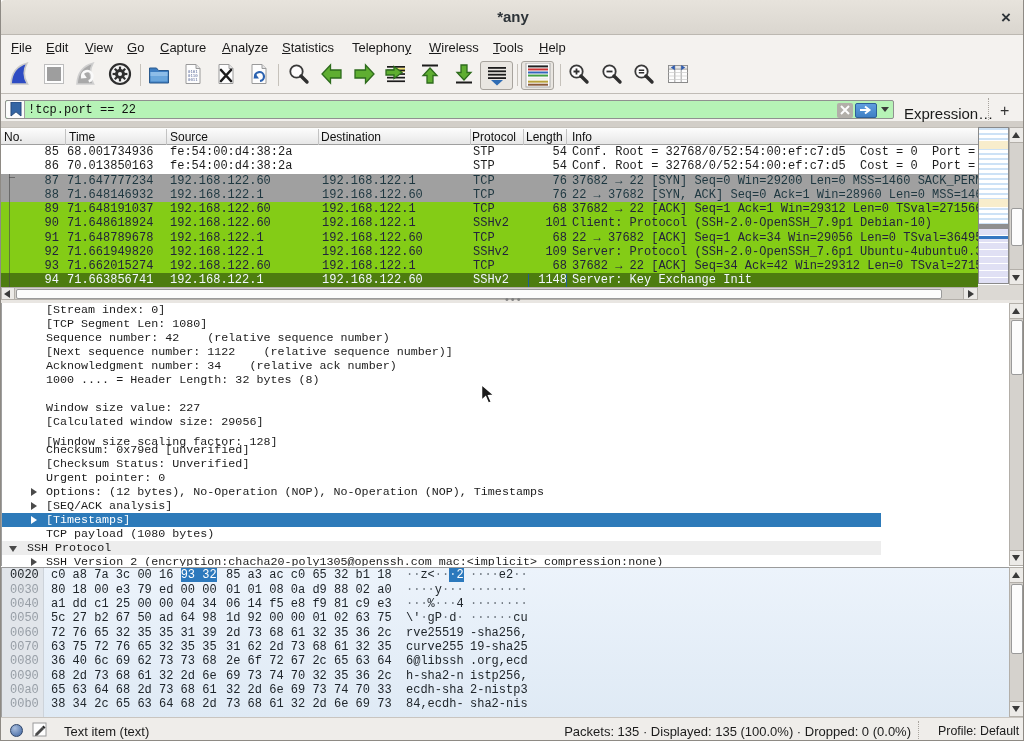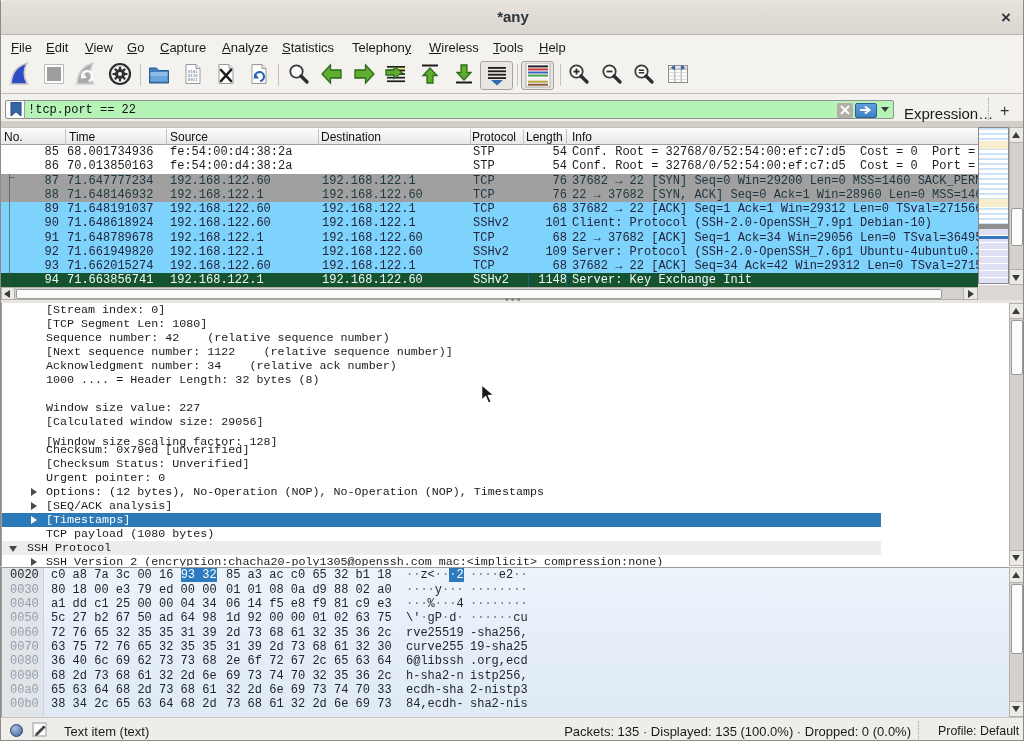--- a/index.html
+++ b/index.html
@@ -28,22 +28,22 @@
 #plhead span{position:absolute;top:2px;font-size:12px;color:#101010}
 #plhead i{position:absolute;top:1px;width:1px;height:16px;background:#c3c3c3}
 .prow{left:0;width:977px;height:14.25px;font-size:12px;line-height:14.3px}
 .prow span{position:absolute;white-space:pre}
 .cn{left:20px;width:38px;text-align:right}
 .ct{left:66px}.cs{left:169px}.cd{left:321px}.cp{left:472px}
 .cl{left:516px;width:50px;text-align:right}
 .ci{left:571px}
 .rw{background:#fff;color:#1c1c1c}
 .rg{background:#a0a0a0;color:#1e3740}
-.rl{background:#7dd3fc;color:#23233c}
-.rs{background:#14532d;color:#f2f8ff}
+.rl{background:#84cc16;color:#23233c}
+.rs{background:#4d7c0f;color:#f2f8ff}
 
 .sbv{width:16px;background:#d5d2cd;border:1px solid #b3afa9}
 .sbh{height:13px;background:#d5d2cd;border:1px solid #b3afa9}
 .thumb{background:#fcfcfc;border:1px solid #9a9a9a;border-radius:2px}
 .arr{position:absolute;width:0;height:0}
 
 #det{left:0;top:303px;width:880px;height:263px;background:#fff;border-left:1px solid #9f9f9f;overflow:hidden}
 .dl{position:absolute;left:0;width:1008px;height:14px;font-size:11.7px;line-height:14px;font-family:"Liberation Mono",monospace;color:#1b1b1b;white-space:pre}
 .dl span{position:absolute;white-space:pre}
 .tri{position:absolute;width:0;height:0;border-left:6px solid #4a4a4a;border-top:4px solid transparent;border-bottom:4px solid transparent}
@@ -408,21 +408,21 @@
     <div class="hx" style="left:224px;top:43.3px">1d 92 00 00 01 02 63 75</div>
     <div class="hx" style="left:404px;top:43.3px">\'<i>·</i>gP<i>·</i>d<i>·</i></div>
     <div class="hx" style="left:468px;top:43.3px"><i>·</i><i>·</i><i>·</i><i>·</i><i>·</i><i>·</i>cu</div>
     <div class="hx off" style="left:8px;top:57.6px">0060</div>
     <div class="hx" style="left:49px;top:57.6px">72 76 65 32 35 35 31 39</div>
     <div class="hx" style="left:224px;top:57.6px">2d 73 68 61 32 35 36 2c</div>
     <div class="hx" style="left:404px;top:57.6px">rve25519</div>
     <div class="hx" style="left:468px;top:57.6px">-sha256,</div>
     <div class="hx off" style="left:8px;top:71.9px">0070</div>
     <div class="hx" style="left:49px;top:71.9px">63 75 72 76 65 32 35 35</div>
-    <div class="hx" style="left:224px;top:71.9px">31 39 2d 73 68 61 32 30</div>
+    <div class="hx" style="left:224px;top:71.9px">31 62 2d 73 68 61 32 35</div>
     <div class="hx" style="left:404px;top:71.9px">curve255</div>
     <div class="hx" style="left:468px;top:71.9px">19-sha25</div>
     <div class="hx off" style="left:8px;top:86.2px">0080</div>
     <div class="hx" style="left:49px;top:86.2px">36 40 6c 69 62 73 73 68</div>
     <div class="hx" style="left:224px;top:86.2px">2e 6f 72 67 2c 65 63 64</div>
     <div class="hx" style="left:404px;top:86.2px">6@libssh</div>
     <div class="hx" style="left:468px;top:86.2px">.org,ecd</div>
     <div class="hx off" style="left:8px;top:100.5px">0090</div>
     <div class="hx" style="left:49px;top:100.5px">68 2d 73 68 61 32 2d 6e</div>
     <div class="hx" style="left:224px;top:100.5px">69 73 74 70 32 35 36 2c</div>

